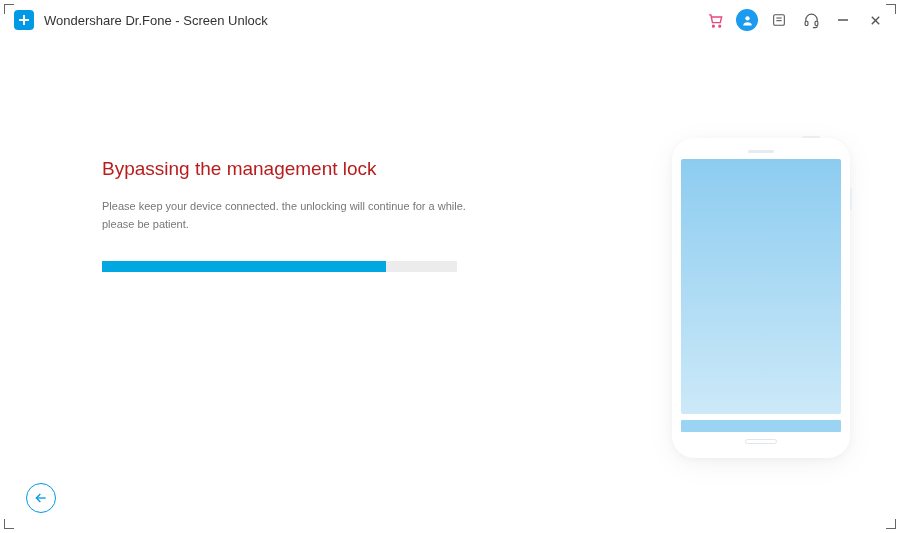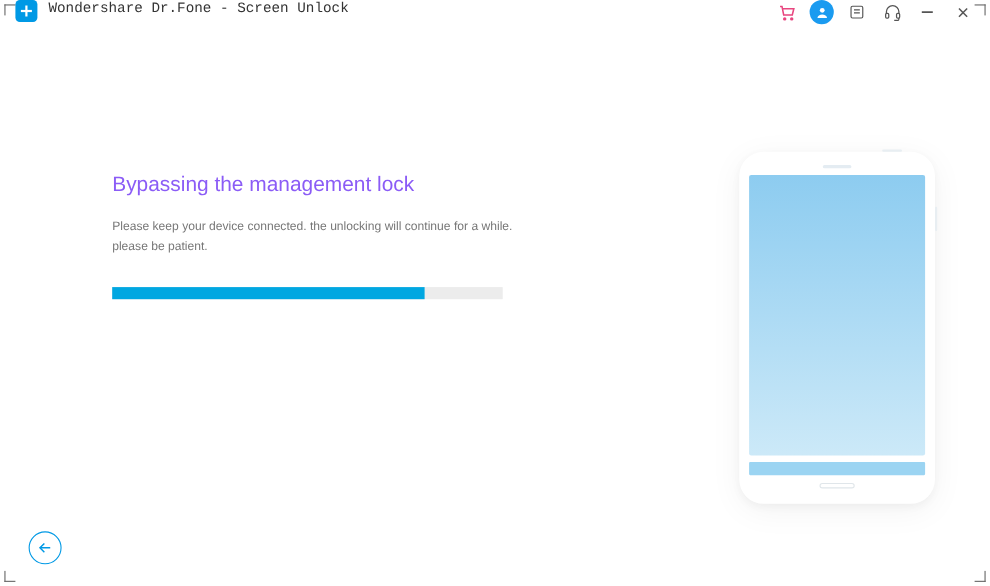--- a/index.html
+++ b/index.html
@@ -27,24 +27,23 @@
       height: 10px;
       border: 1px solid #666;
     }
     .corner.tl { top: 4px; left: 4px; border-right: none; border-bottom: none; }
     .corner.tr { top: 4px; right: 4px; border-left: none; border-bottom: none; }
     .corner.bl { bottom: 4px; left: 4px; border-right: none; border-top: none; }
     .corner.br { bottom: 4px; right: 4px; border-left: none; border-top: none; }
 
     .titlebar {
       display: flex;
-      align-items: flex-start;
+      align-items: center;
       height: 40px;
       padding: 0 14px;
-      font-family: Liberation Mono, monospace;
     }
     .app-icon {
       width: 20px;
       height: 20px;
       background: #0099e5;
       border-radius: 4px;
       display: flex;
       align-items: center;
       justify-content: center;
       margin-right: 10px;
@@ -81,21 +80,21 @@
     .content {
       position: absolute;
       top: 40px;
       left: 0;
       right: 0;
       bottom: 0;
       padding: 0 40px;
     }
 
     .heading {
-      color: #8b5cf6;
+      color: #b91c1c;
       font-size: 19px;
       font-weight: 400;
       margin-top: 118px;
       margin-left: 62px;
     }
     .subtext {
       color: #777;
       font-size: 11px;
       line-height: 1.6;
       margin-top: 18px;

